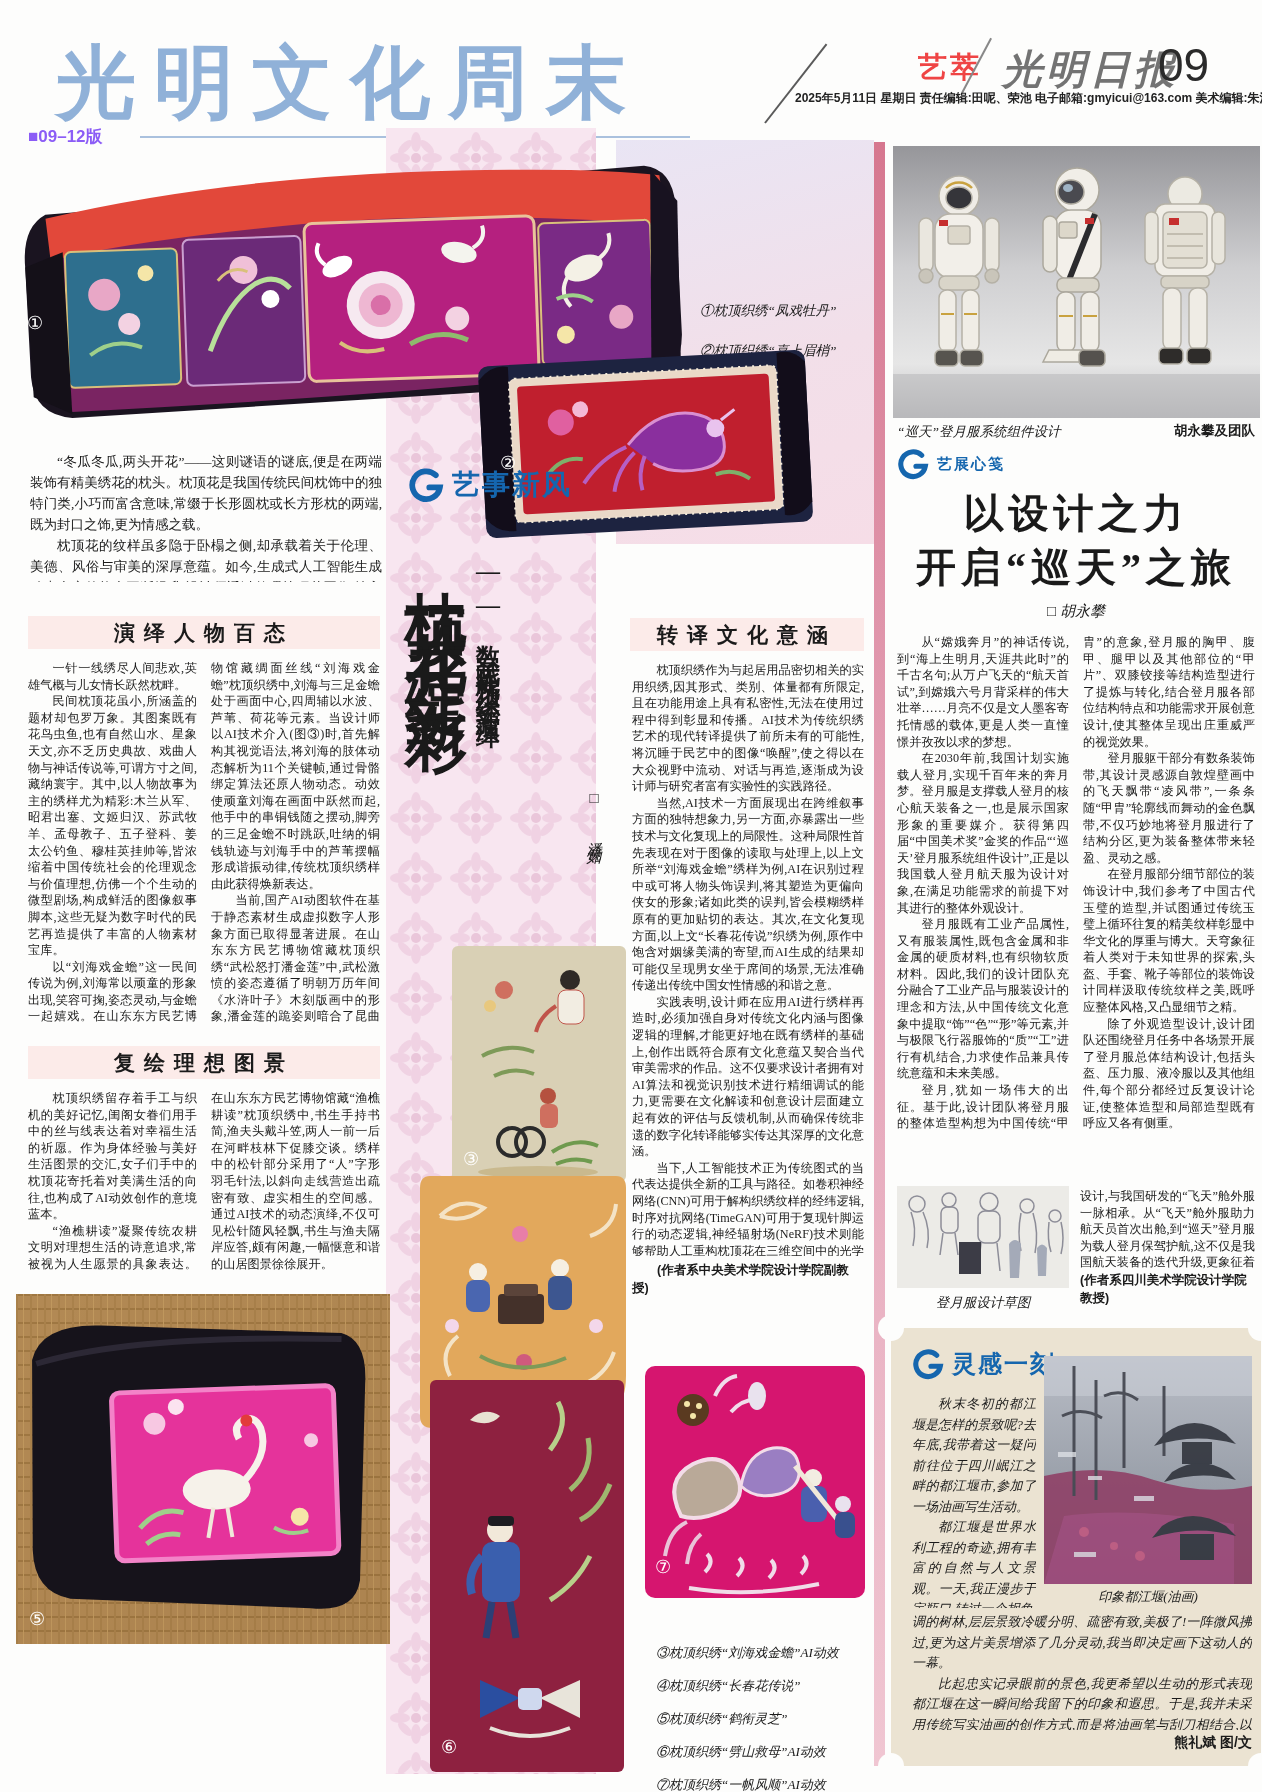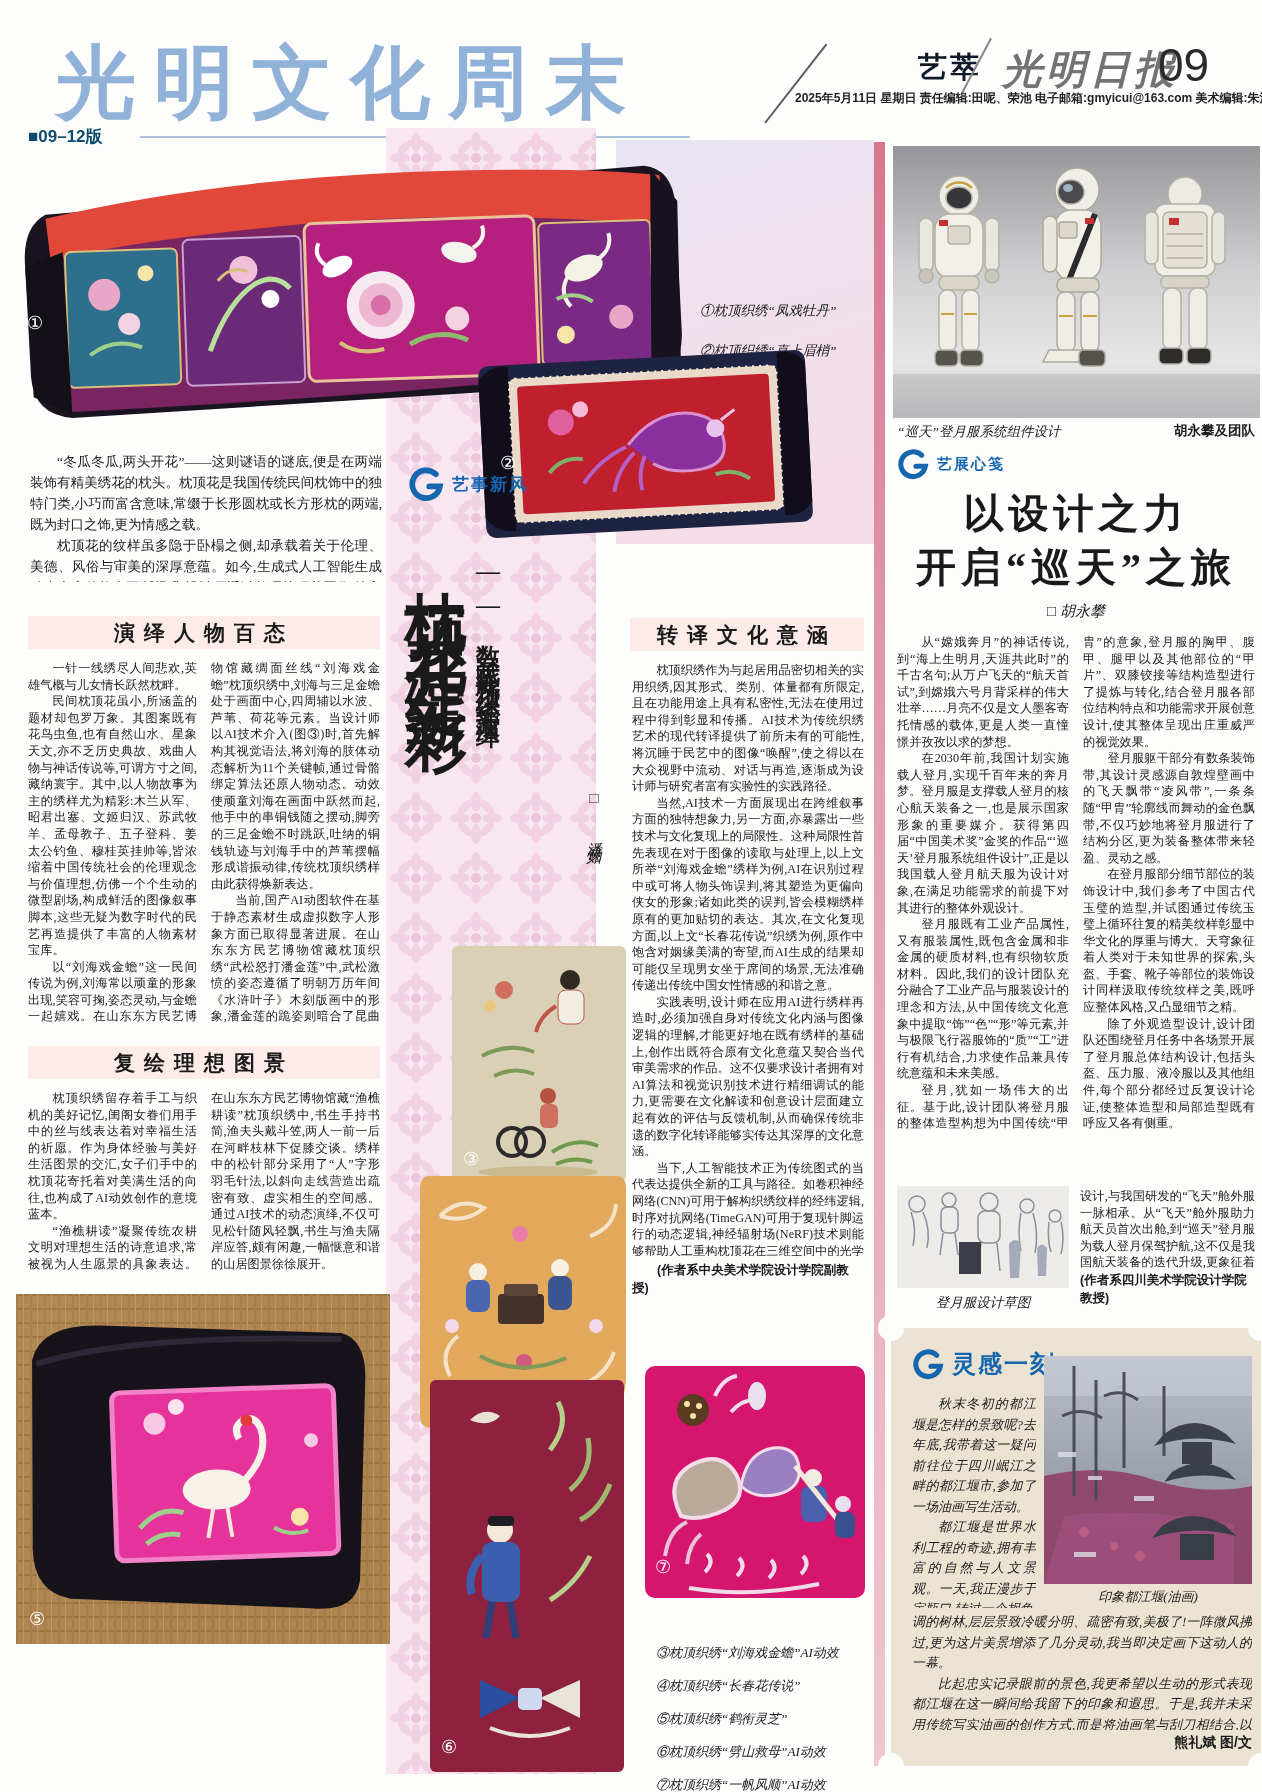--- a/index.html
+++ b/index.html
@@ -2,38 +2,38 @@
 <html><head>
 <meta charset="utf-8">
 <style>
   html,body{margin:0;padding:0;}
   body{width:1262px;height:1792px;position:relative;background:#fdfdfc;overflow:hidden;
        font-family:"Liberation Serif",serif;color:#1a1a1a;}
   .abs{position:absolute;}
   .b{font-weight:bold;}
   .center{text-align:center;}
   .masthead{font-size:80px;font-weight:bold;color:#90b1d8;letter-spacing:18px;white-space:nowrap;}
-  .edition{color:#0c4a6e;font-weight:bold;font-size:17px;font-family:"Liberation Sans",sans-serif;}
+  .edition{color:#8b5cf6;font-weight:bold;font-size:17px;font-family:"Liberation Sans",sans-serif;}
   .hline{height:2px;background:#aac1de;}
   .slash{height:2px;background:#5a5a5a;transform-origin:left center;}
-  .sect-tag{color:#0f172a;font-size:29px;font-weight:bold;letter-spacing:3px;font-family:"Liberation Sans",sans-serif;}
+  .sect-tag{color:#ef4444;font-size:29px;font-weight:bold;letter-spacing:3px;font-family:"Liberation Sans",sans-serif;}
   .paper-script{color:#737373;font-size:40px;font-weight:bold;font-style:italic;letter-spacing:4px;white-space:nowrap;}
   .pageno{font-size:46px;color:#2a2a2a;font-family:"Liberation Sans",sans-serif;}
   .dateline{font-size:12px;font-weight:bold;white-space:nowrap;font-family:"Liberation Sans",sans-serif;color:#222;}
   .kai{font-style:italic;}
   .intro{font-size:13.5px;line-height:1.55;text-align:justify;}
   .intro p{margin:0;text-indent:2em;}
   .band{background:#fcebe9;font-family:"Liberation Sans",sans-serif;font-weight:bold;
         font-size:21px;letter-spacing:9px;text-align:center;line-height:33px;}
   .bodytxt{font-size:12.2px;line-height:1.36;text-align:justify;overflow:hidden;}
   .bodytxt p{margin:0;text-indent:2em;}
   .cols2{column-count:2;column-gap:14px;}
   .attr{font-weight:bold;font-family:"Liberation Sans",sans-serif;}
   .tagrow{display:flex;align-items:center;gap:8px;}
-  .taglabel{color:#1566ae;font-size:17px;font-weight:bold;font-family:"Liberation Sans",sans-serif;letter-spacing:2px;}
+  .taglabel{color:#1566ae;font-size:28px;font-weight:bold;font-family:"Liberation Sans",sans-serif;letter-spacing:2px;}
   .vert{writing-mode:vertical-rl;text-orientation:upright;}
   .vtitle{font-size:62px;font-weight:bold;letter-spacing:20px;}
   .vsub{font-size:24px;font-weight:bold;letter-spacing:8px;}
   .vbyline{font-size:15px;letter-spacing:4px;font-style:italic;}
   .cap{font-size:13.5px;font-style:italic;}
   .fignum{width:22px;height:22px;font-size:18px;line-height:22px;text-align:center;color:#fff;}
   .figlist div{font-size:13px;font-style:italic;margin-bottom:15px;white-space:nowrap;}
   .vdivider{background:linear-gradient(180deg,#d6778f 0%,#e39fb4 40%,#f0c6d2 100%);}
   .inspbox{background:#ebe3d2;border-radius:12px;}
   .notch{width:26px;height:26px;background:#fdfdfc;border-radius:50%;}

